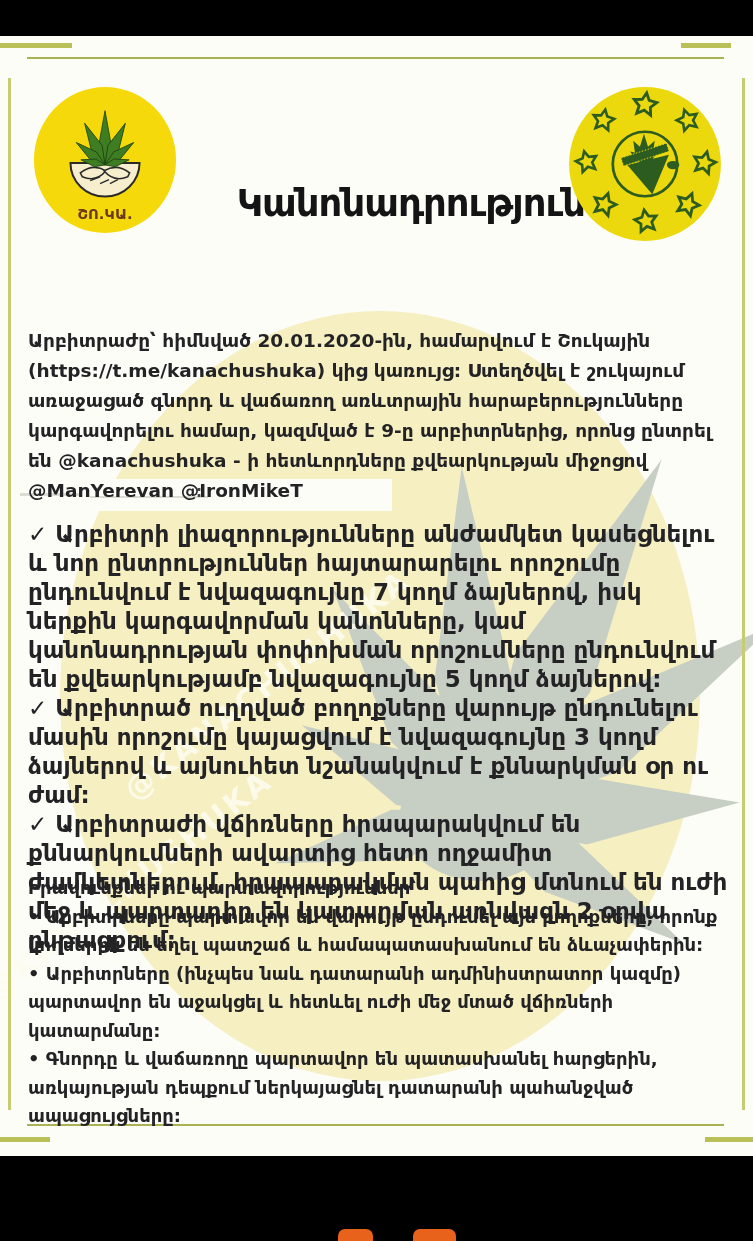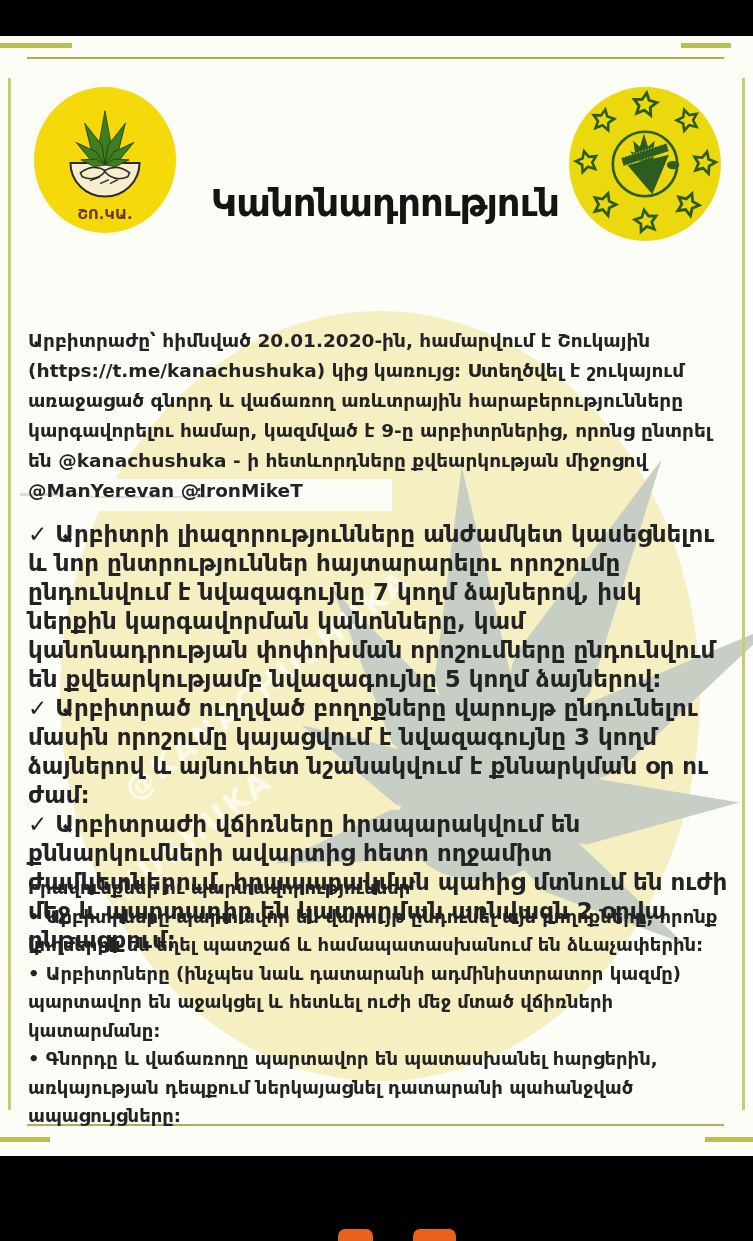--- a/index.html
+++ b/index.html
@@ -20,21 +20,21 @@
   
   .txt{position:absolute;left:28px;width:700px;color:#232325;font-weight:bold;}
   .txt p{margin:0;}
   .intro{top:290px;font-size:18.5px;line-height:30px;}
   .rules{top:484px;font-size:23px;line-height:29px;}
   .rights{top:838px;font-size:18px;line-height:28.5px;}
   .redact{position:absolute;left:14px;top:443px;width:378px;height:32px;background:#fdfdf8;}
   .smudge{position:absolute;background:#dcdcd4;}
   .redact-colon{position:absolute;left:196px;top:447px;font-size:15px;font-weight:bold;color:#444;}
   
-  .title{position:absolute;left:185px;top:146px;width:400px;text-align:center;
+  .title{position:absolute;left:185px;top:146px;width:400px;text-align:right;
          font-size:37px;font-weight:bold;color:#141414;letter-spacing:-1px;}
   .logo{position:absolute;}
   
   .orange-frag{position:absolute;background:#e8621c;border-radius:7px 7px 0 0;}
 </style>
 </head>
 <body>
 
 <div class="screen">
 

